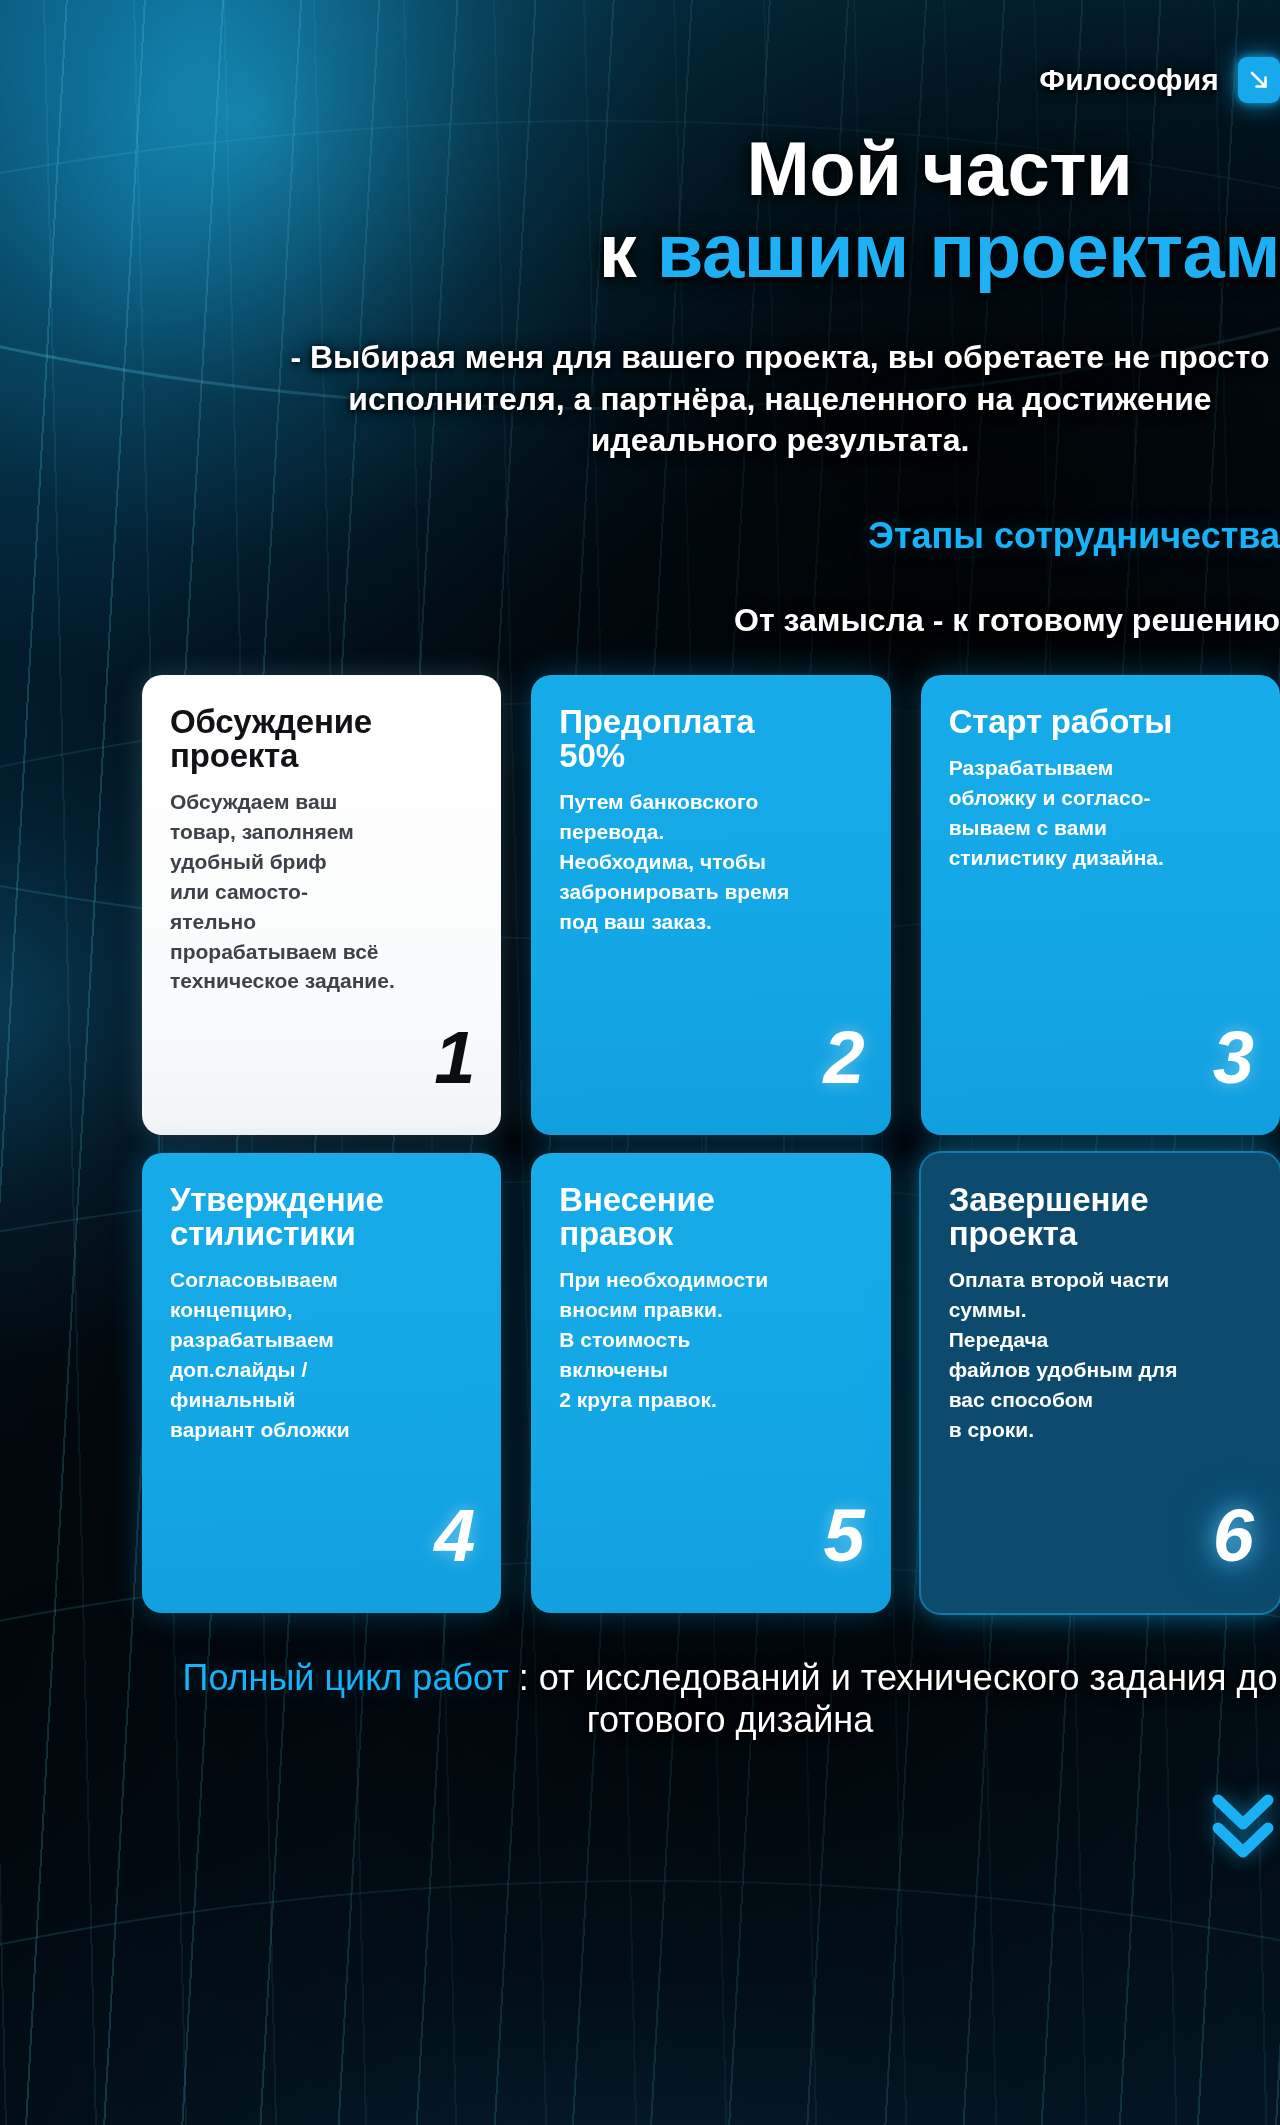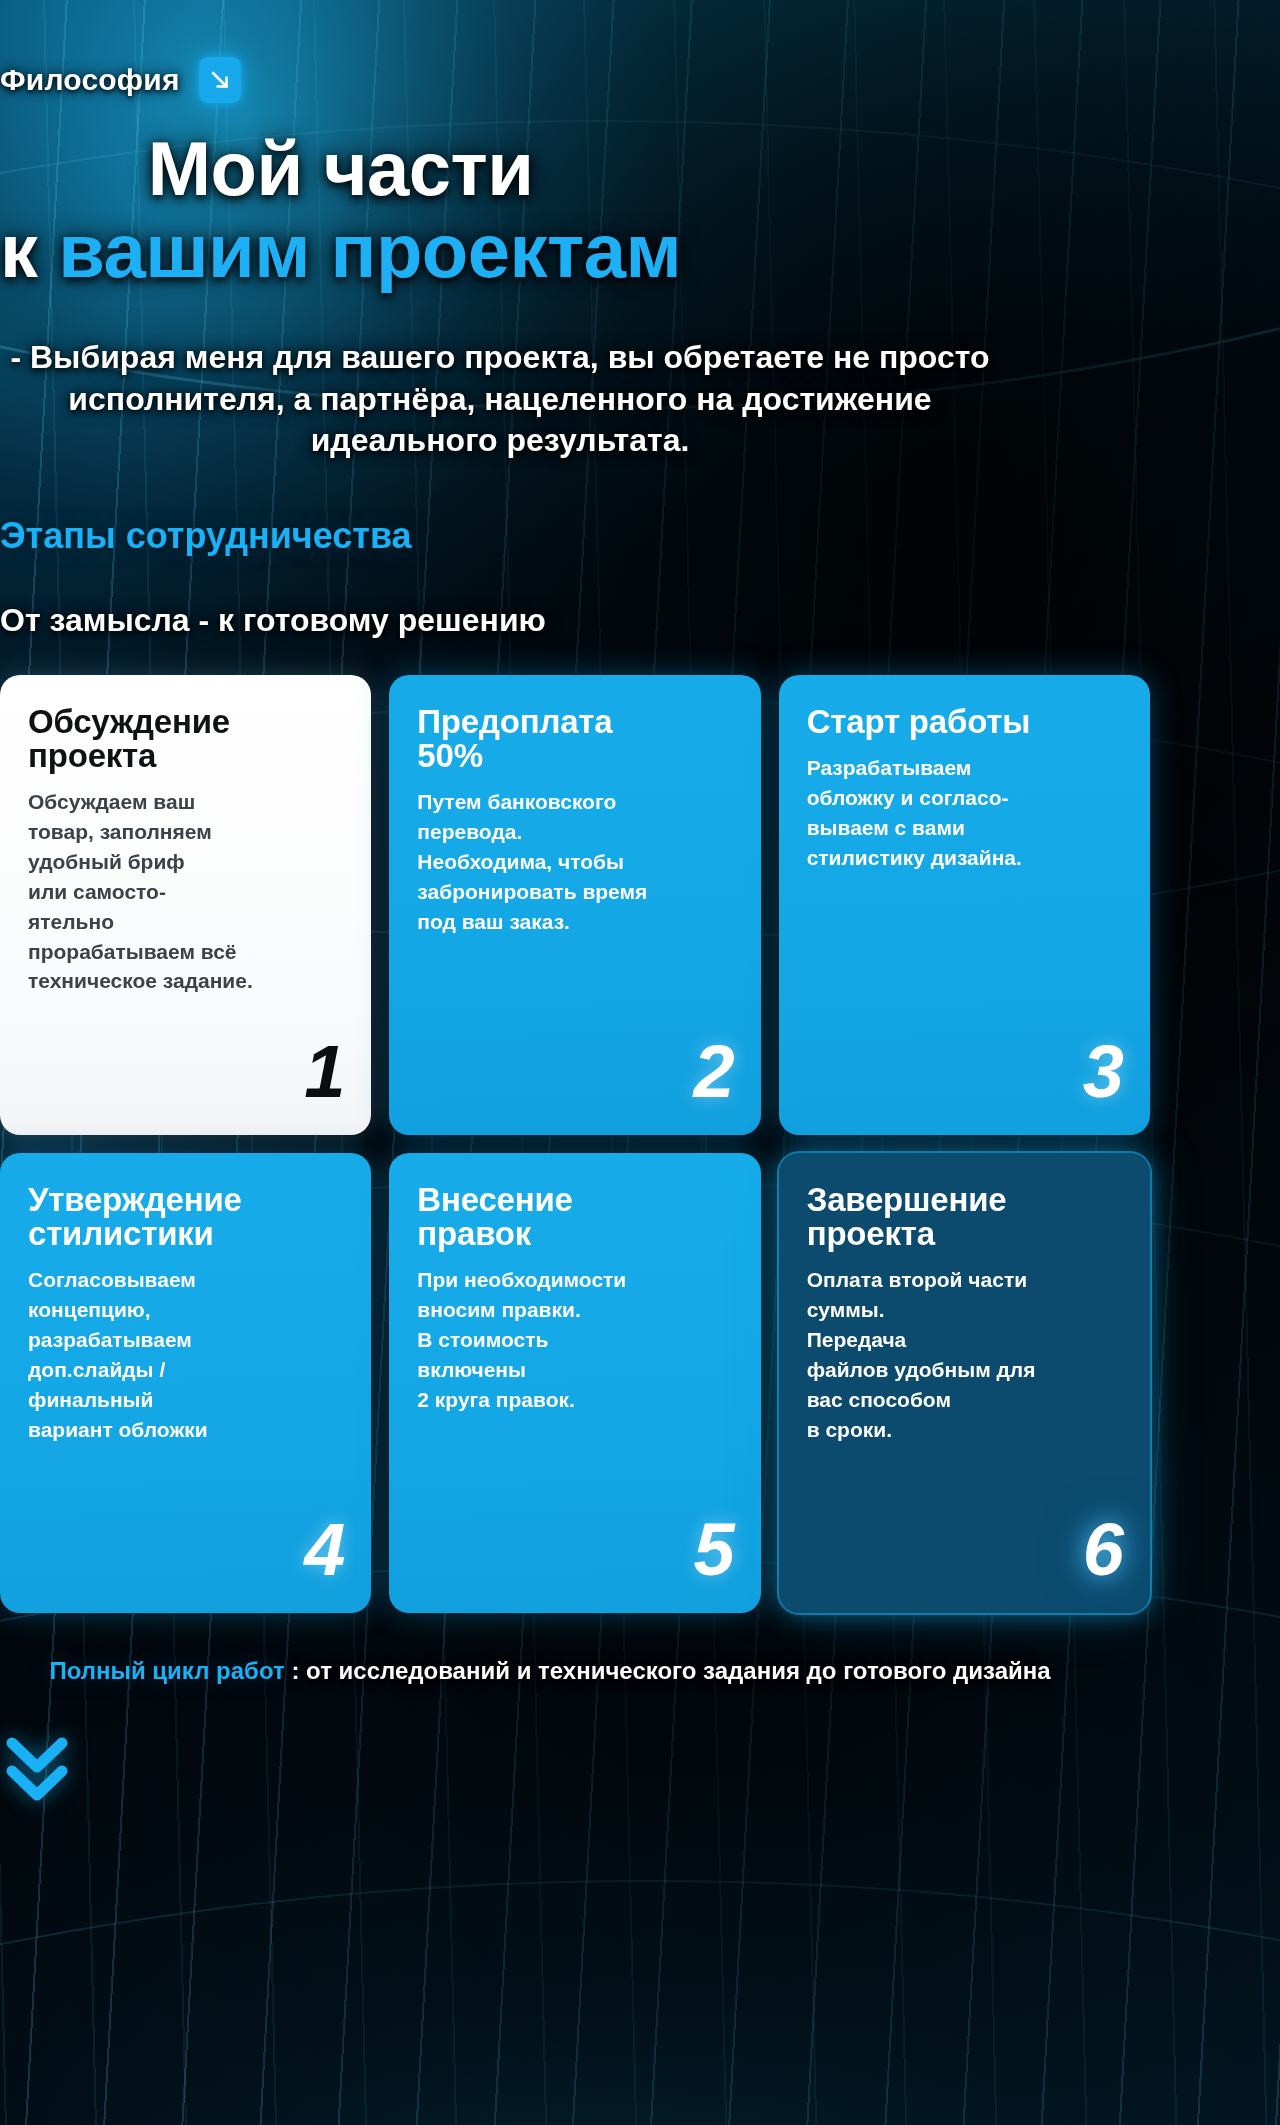--- a/index.html
+++ b/index.html
@@ -123,21 +123,21 @@
   }
 
   
   .page {
     position: relative;
     z-index: 5;
     width: 1280px;
     height: 2125px;
     display: flex;
     flex-direction: column;
-    align-items: flex-start;
+    align-items: flex-end;
   }
 
   
   .eyebrow-row {
     display: flex;
     align-items: center;
     gap: 19px;
     margin-top: 57px;
   }
   .eyebrow-text {
@@ -207,25 +207,26 @@
     margin-top: 36px;
     width: 1150px;
     display: grid;
     grid-template-columns: repeat(3, 1fr);
     gap: 18px 18px;
   }
 
   .card {
     position: relative;
     border-radius: 20px;
-    padding: 30px 28px 29px 28px;
+    padding: 30px 28px 43px 28px;
     min-height: 460px;
     display: flex;
     flex-direction: column;
     overflow: hidden;
+    margin-left: 12px;
   }
 
   .card.theme-blue {
     background: linear-gradient(178deg, #17ace9 0%, #14a7e6 55%, #12a0df 100%);
     box-shadow: 0 0 30px rgba(20,150,215,0.38);
   }
   .card.theme-white {
     background: linear-gradient(180deg, #ffffff 0%, #fafbfc 70%, #f2f4f6 100%);
     box-shadow: 0 0 26px rgba(120,190,230,0.25);
   }
@@ -271,22 +272,22 @@
 
   .theme-black .card-title { color: #ffffff; }
   .theme-black .card-body  { color: #ffffff; }
   .theme-black .card-number { color: #ffffff; text-shadow: 0 0 22px rgba(90,200,250,0.85), 0 0 44px rgba(40,170,240,0.6); }
 
   
   .footer-note {
     margin-top: 44px;
     width: 1100px;
     text-align: center;
-    font-size: 24px;
-    font-weight: 700;
+    font-size: 36px;
+    font-weight: 400;
     line-height: 1.18;
     color: #ffffff;
     text-shadow: 0 0 16px rgba(0,0,0,0.9), 0 2px 6px rgba(0,0,0,0.95);
   }
   .footer-note .accent {
     color: #17b2f7;
     text-shadow: 0 0 14px rgba(0,0,0,0.8), 0 0 22px rgba(23,178,247,0.35);
   }
 
   .scroll-cue {

